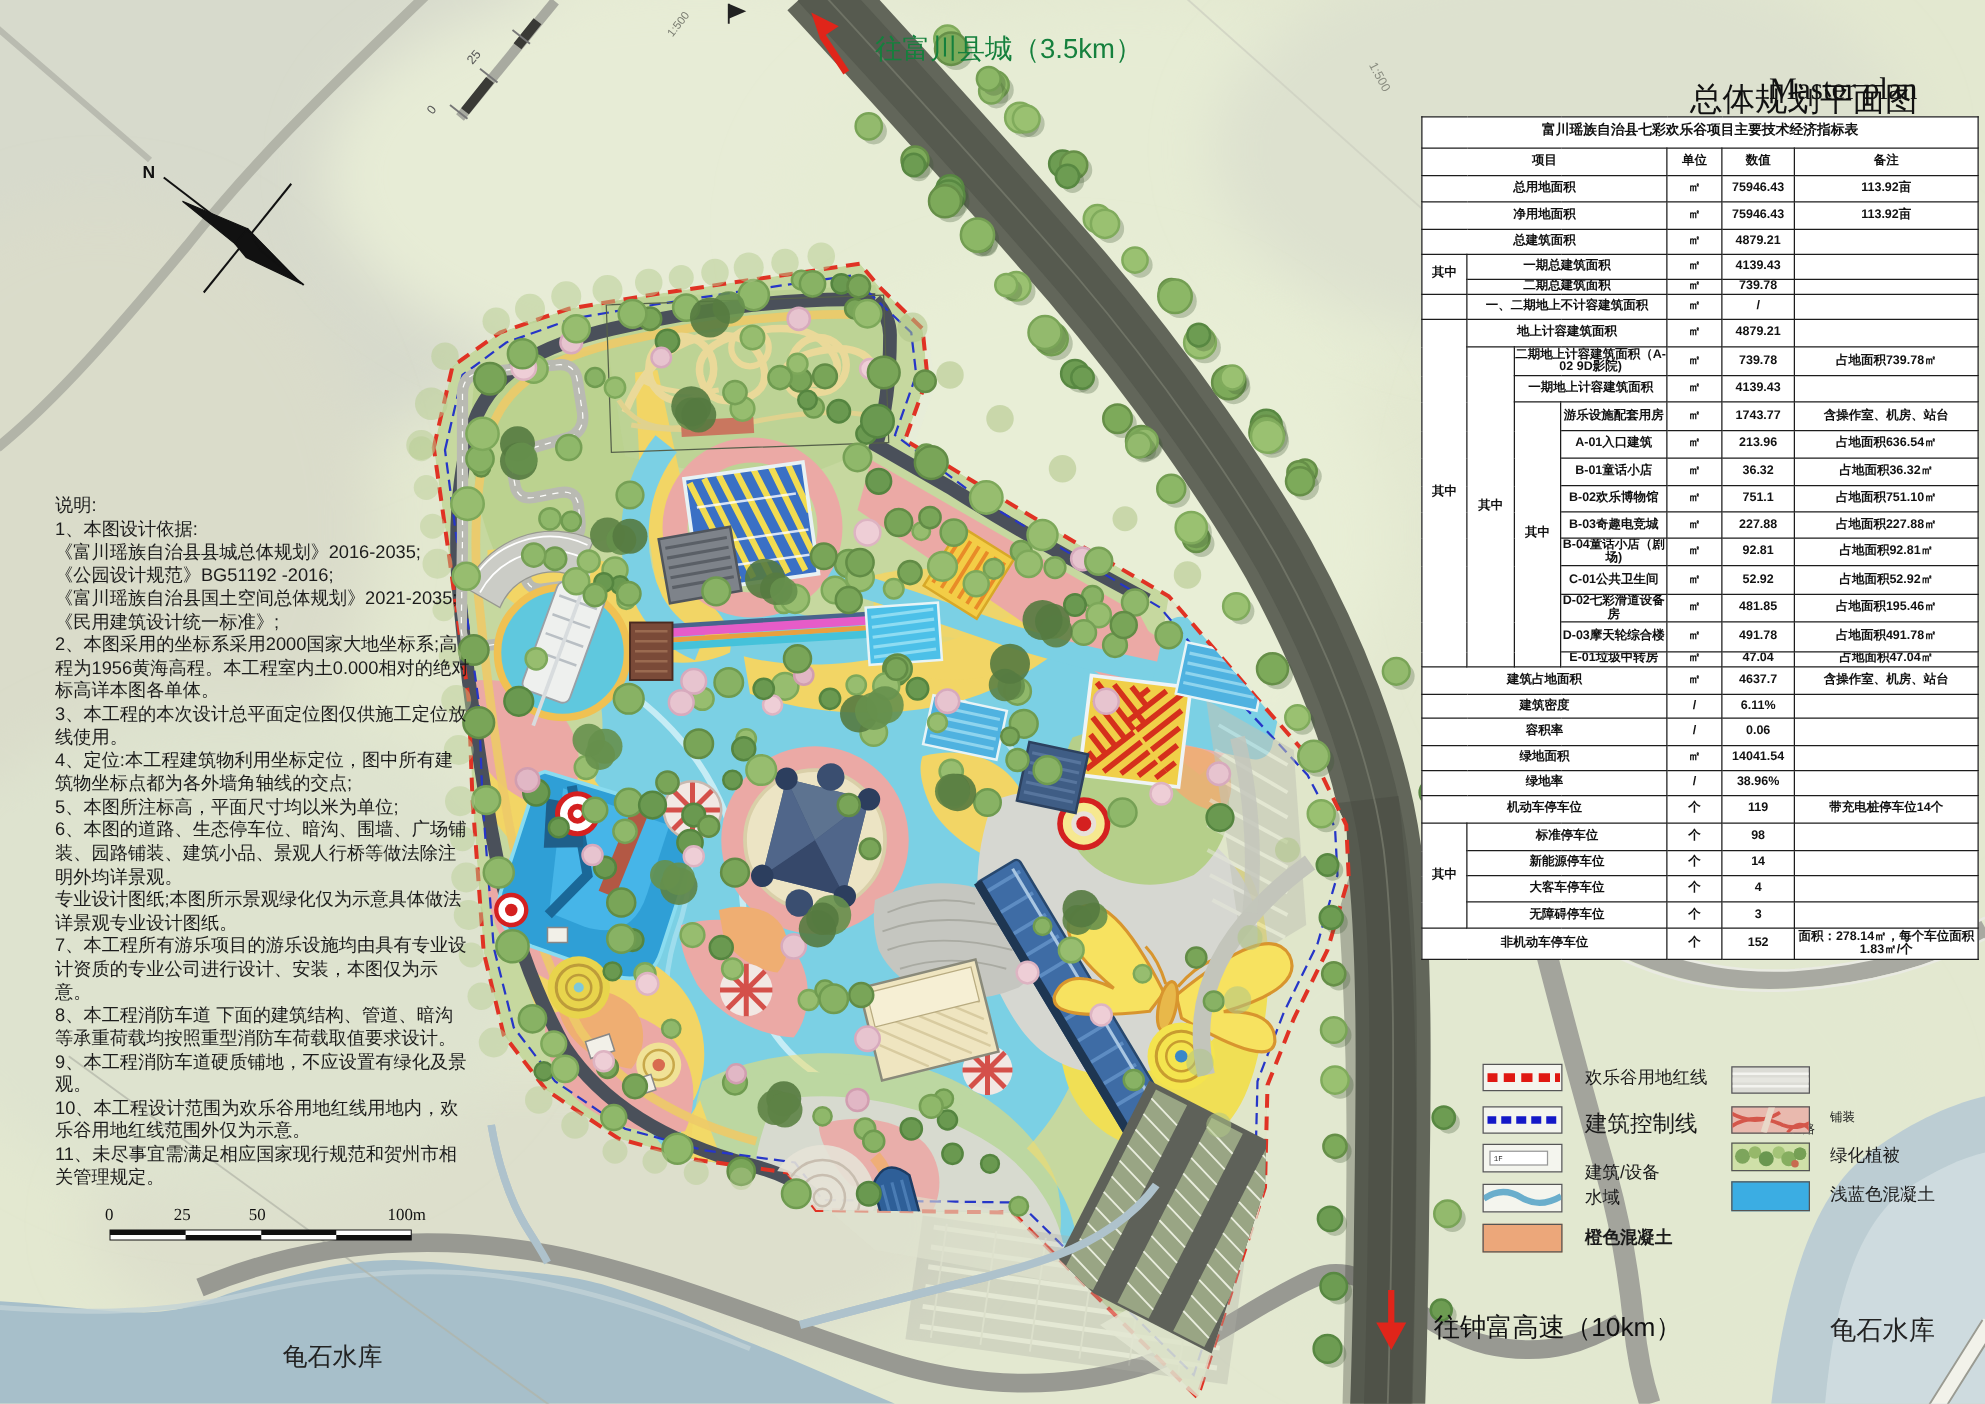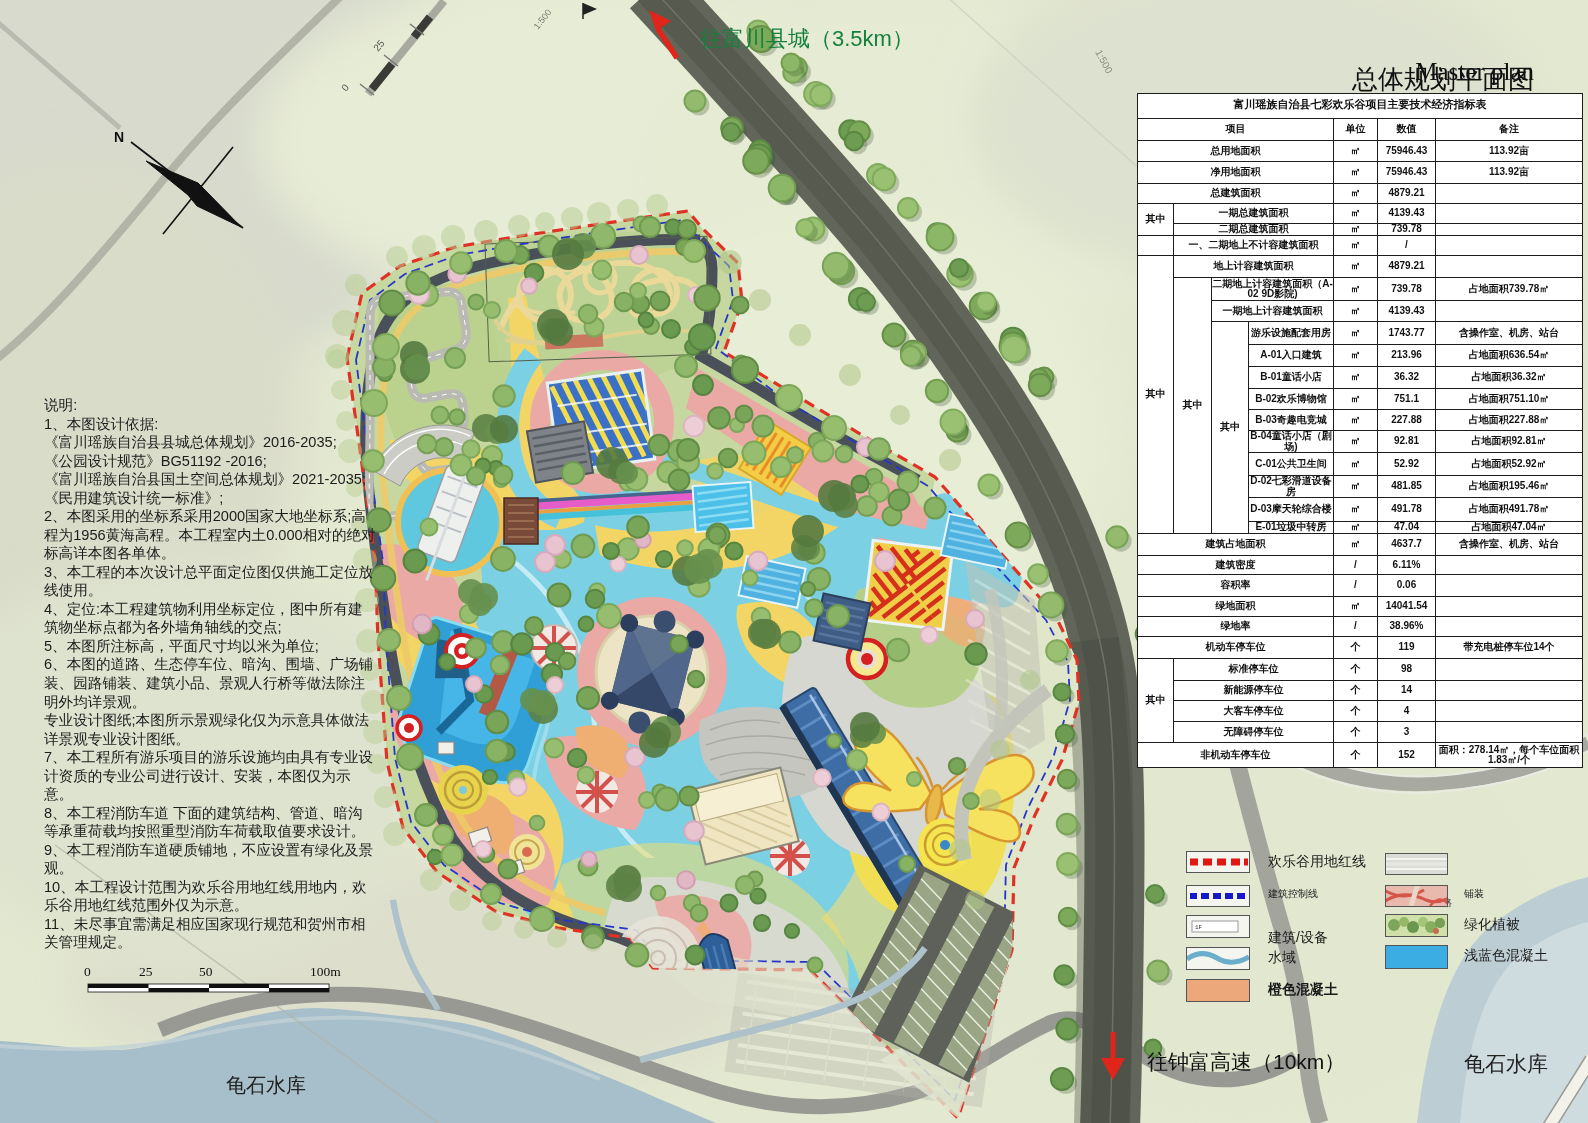--- a/index.html
+++ b/index.html
@@ -1097,21 +1097,21 @@
         <path d="M3,10 h8 M16,10 h9 M30,10 h9 M44,10 h9 M57,10 h4" stroke="#e01812" stroke-width="7"></path>
       </svg>
   </div>
   <div class="txt" style="left:1268px;top:853px;font-size:14px;">欢乐谷用地红线</div>
 
   <div class="leg" style="left:1186px;top:885px;width:62px;height:20px;">
     <svg width="62" height="20">
         <path d="M3,10 h7 M14,10 h8 M26,10 h8 M38,10 h8 M50,10 h8" stroke="#1418c8" stroke-width="6"></path>
       </svg>
   </div>
-  <div class="txt" style="left:1268px;top:887px;font-size:10px;">建筑控制线</div>
+  <div class="txt" style="left:1268px;top:887px;font-size:18px;">建筑控制线</div>
 
   <div class="leg" style="left:1186px;top:915px;width:62px;height:21px;">
     <svg width="62" height="21">
         <rect x="5" y="5" width="46" height="11" fill="#fff" stroke="#999" stroke-width="1"></rect>
         <text x="8" y="13" font-size="6" fill="#333" font-family="Liberation Mono">1F</text>
       </svg>
   </div>
   <div class="txt" style="left:1268px;top:917px;font-size:14px;margin-top:12px;">建筑/设备</div>
 
   <div class="leg" style="left:1186px;top:947px;width:62px;height:21px;">

